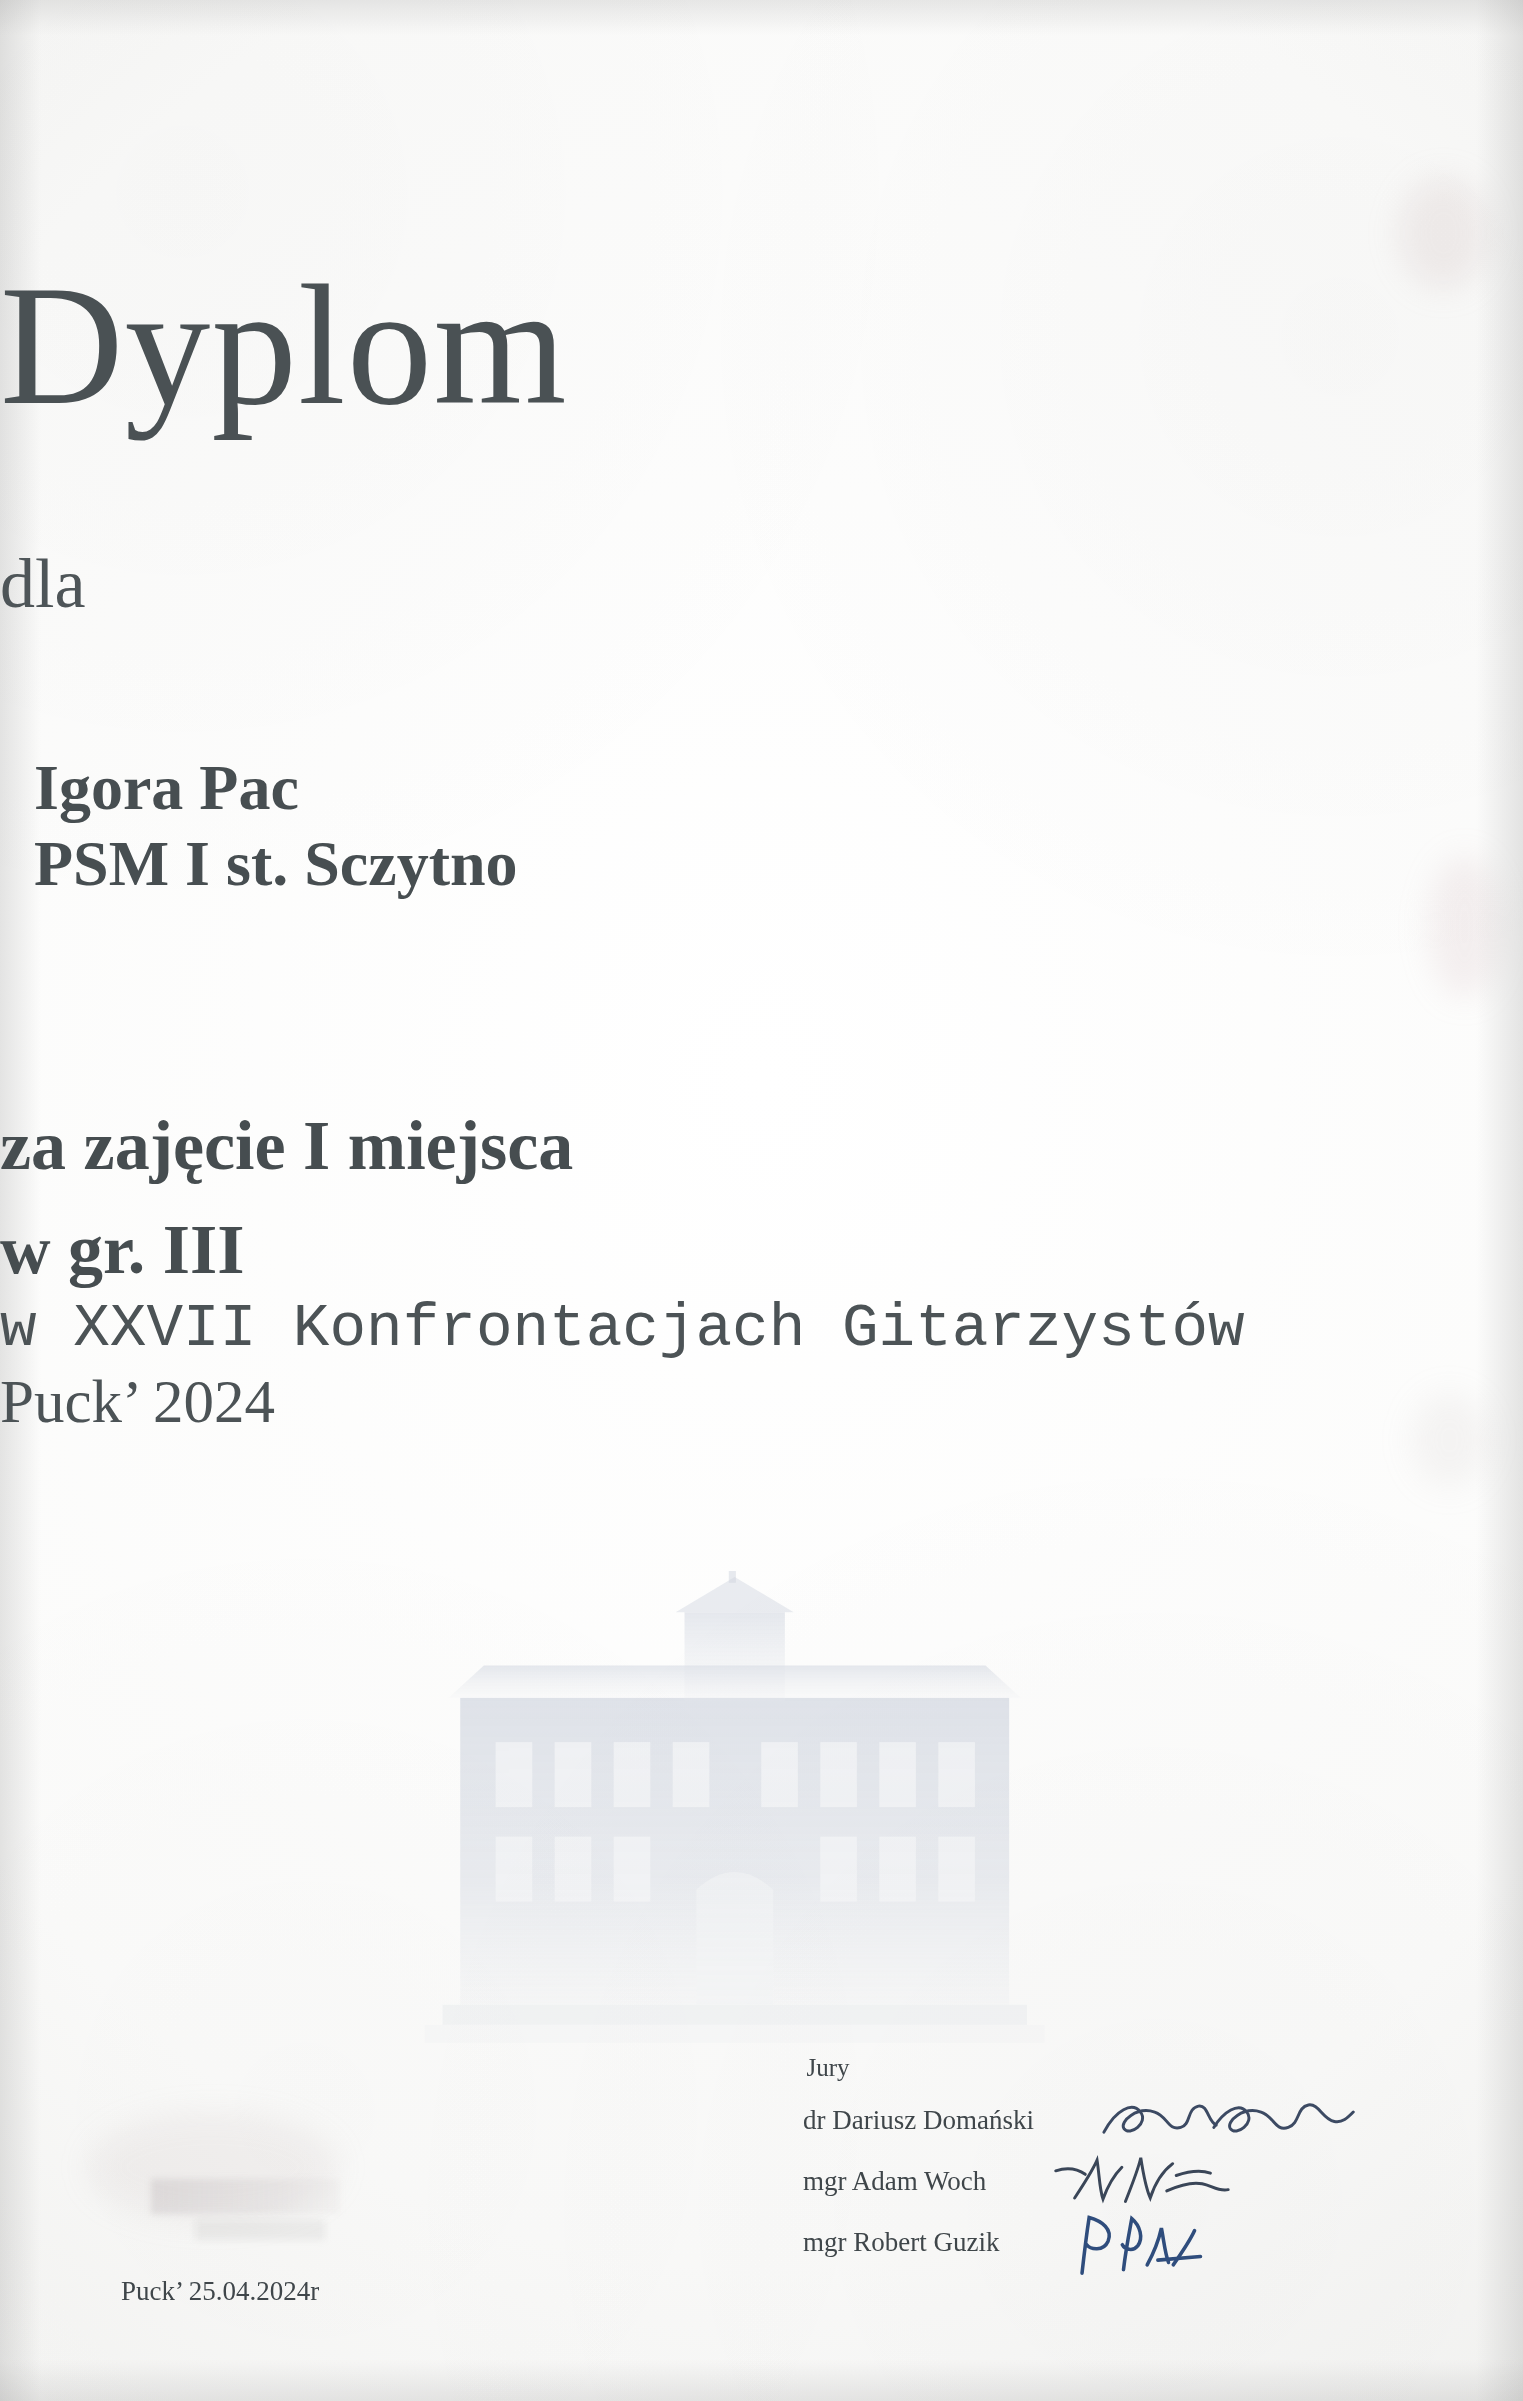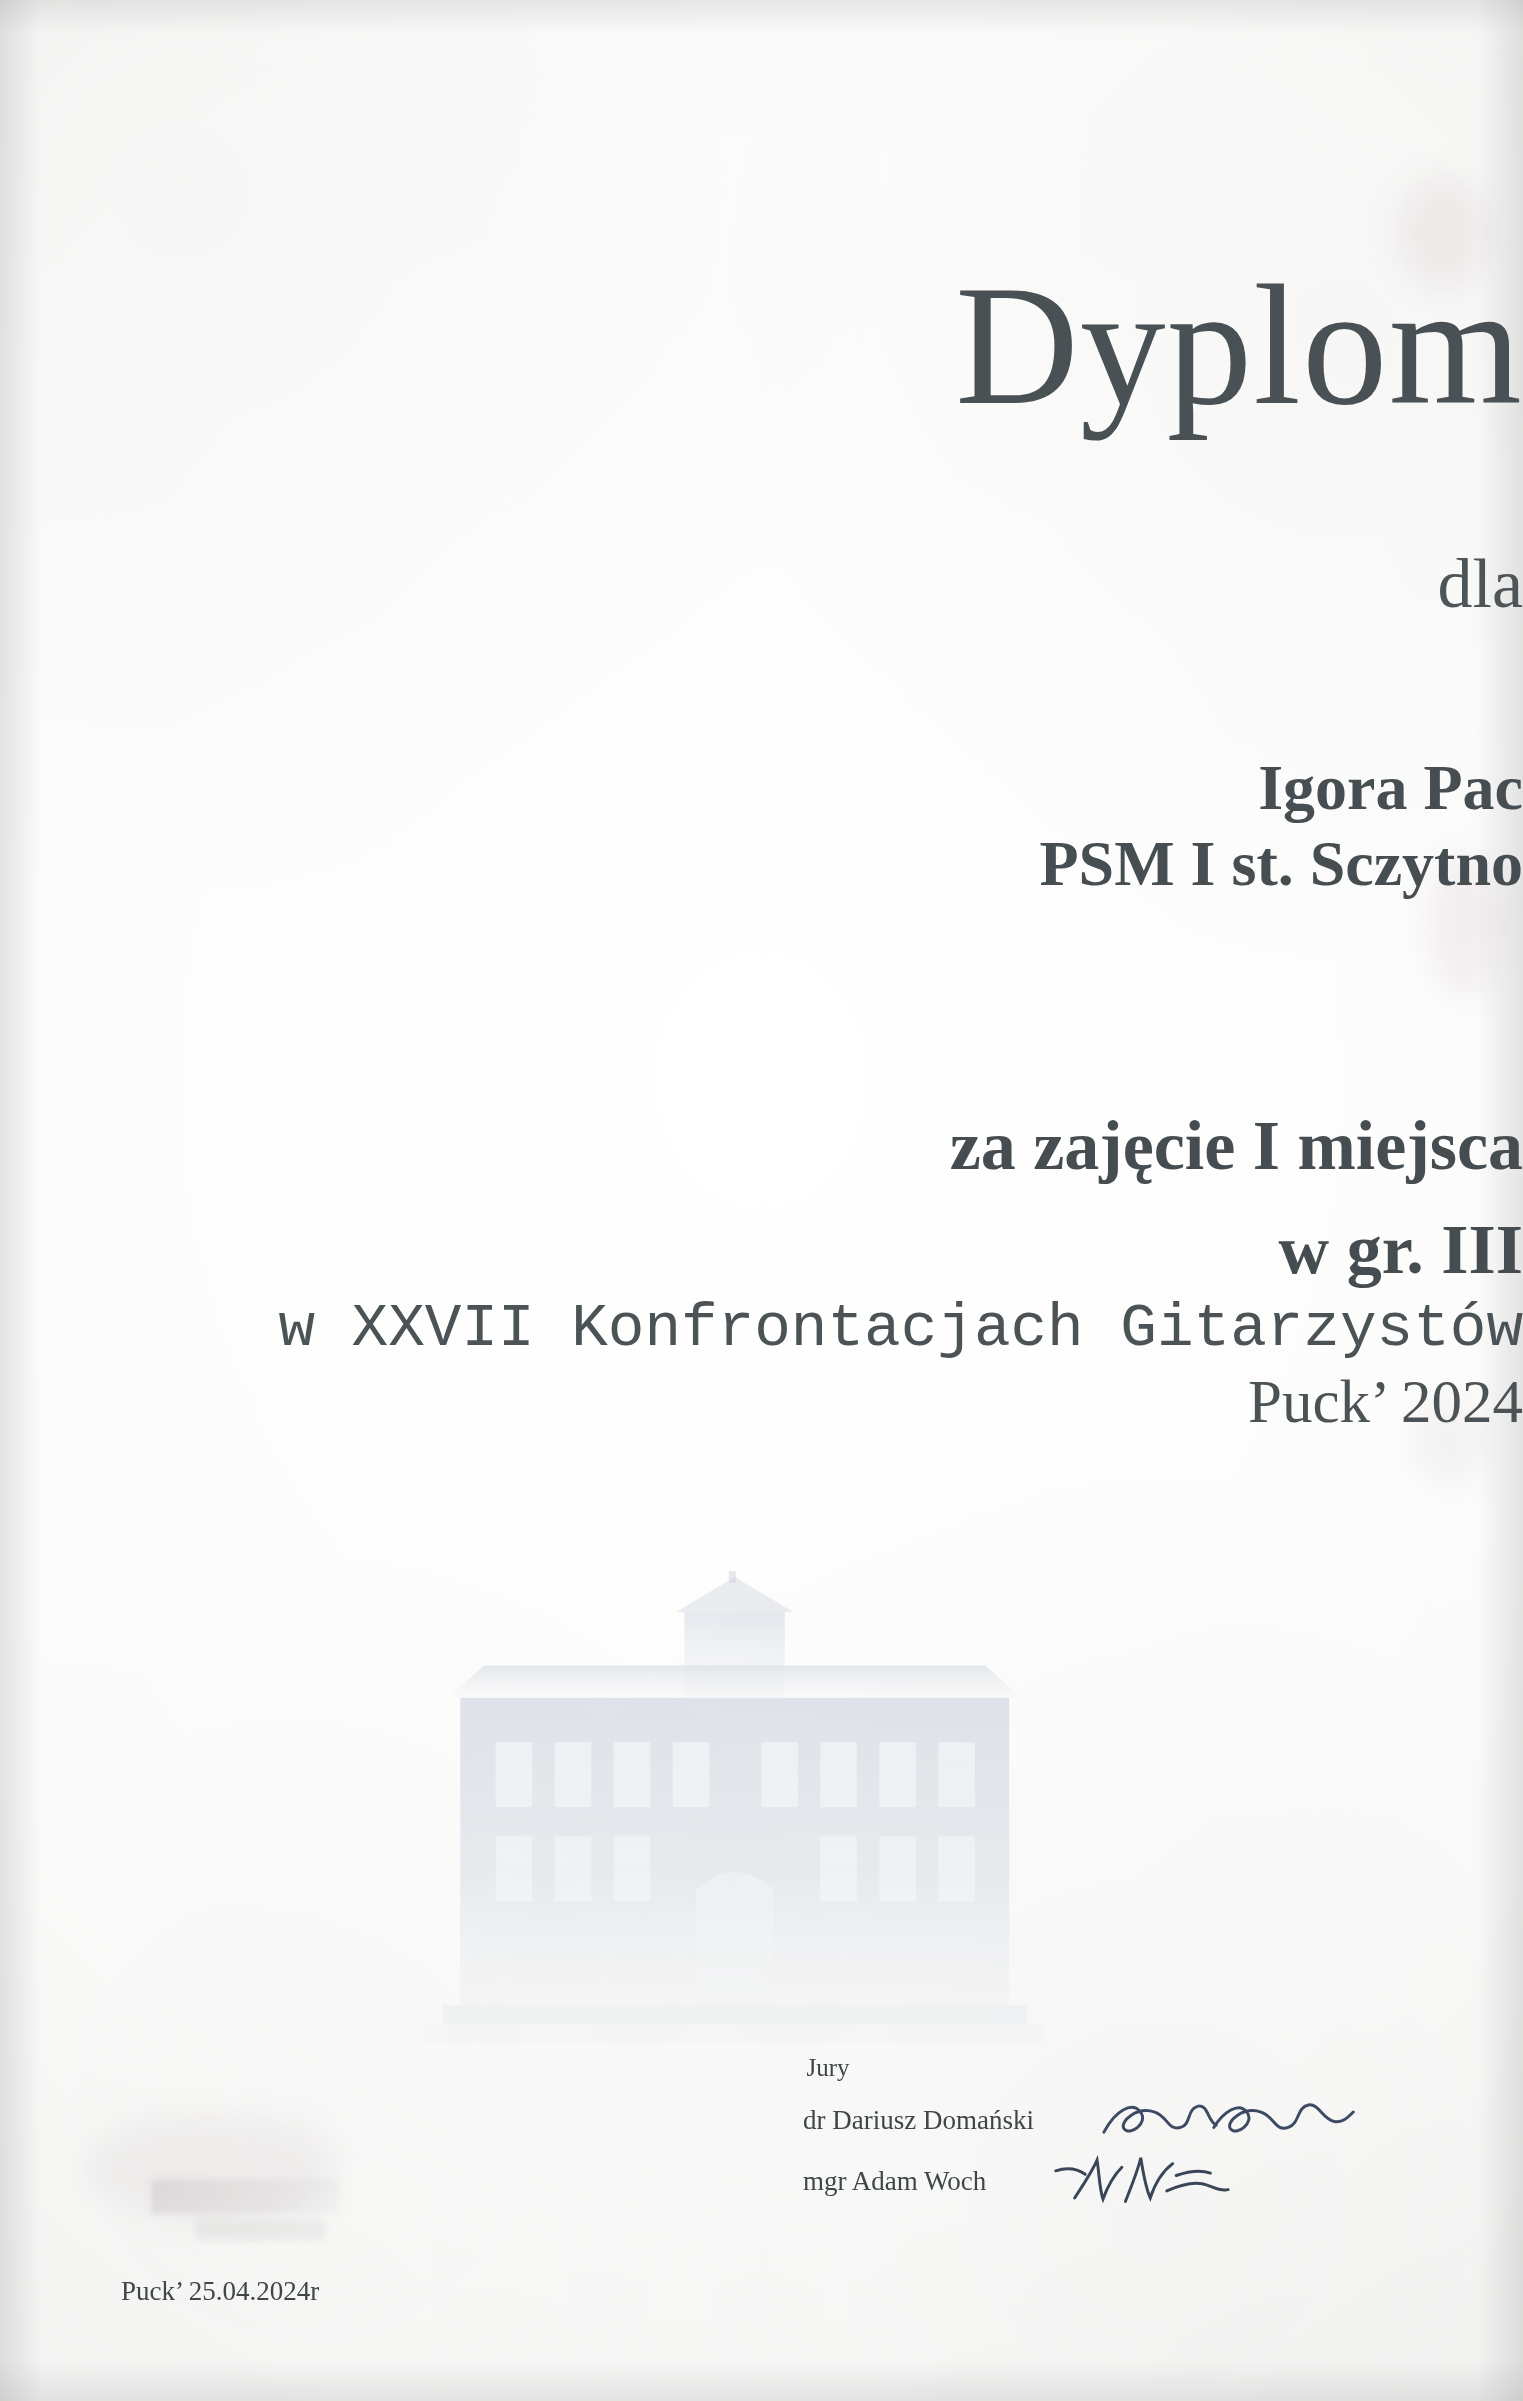--- a/index.html
+++ b/index.html
@@ -56,22 +56,22 @@
   }
   .edge-left   { left: 0;   top: 0; width: 41px;  height: 100%; background: linear-gradient(90deg, rgba(140,140,140,0.22), rgba(255,255,255,0)); }
   .edge-right  { right: 0;  top: 0; width: 47px;  height: 100%; background: linear-gradient(270deg, rgba(140,140,140,0.22), rgba(255,255,255,0)); }
   .edge-top    { left: 0;   top: 0; width: 100%;  height: 35px; background: linear-gradient(180deg, rgba(150,150,150,0.20), rgba(255,255,255,0)); }
   .edge-bottom { left: 0; bottom: 0; width: 100%; height: 41px; background: linear-gradient(0deg, rgba(150,150,150,0.20), rgba(255,255,255,0)); }
 
   
   .center-col {
     position: absolute;
     left: 0;
-    right: 0;
-    text-align: right;
+    right: 8px;
+    text-align: left;
     color: #4c5356;
   }
 
   #title {
     top: 260px;
     font-size: 171px;
     line-height: 1;
     font-weight: 400;
     letter-spacing: 1.2px;
     color: #4a5154;
@@ -305,20 +305,32 @@
         <g fill="none" stroke="#3a4658" stroke-width="5" stroke-linecap="round">
           <path d="M8 40 C 26 34, 44 36, 58 46"></path>
           <path d="M40 86 C 56 62, 70 40, 78 22 C 82 48, 82 70, 88 88 C 96 66, 108 46, 120 34"></path>
           <path d="M126 92 C 138 62, 148 36, 152 18 C 156 44, 160 68, 168 86 C 176 62, 190 40, 206 28"></path>
           <path d="M196 74 C 214 66, 236 58, 256 62 C 272 65, 284 76, 300 72"></path>
           <path d="M212 48 C 230 42, 252 38, 270 44"></path>
         </g>
       </svg>
     </div>
 
+    <div class="jury-row">
+      <span class="jury-name">mgr Robert Guzik</span>
+      <svg class="signature sig-3" width="154" height="77" viewBox="0 0 260 130">
+        <g fill="none" stroke="#2f4d7d" stroke-width="6" stroke-linecap="round">
+          <path d="M22 110 C 26 74, 30 42, 34 16 C 56 22, 74 36, 66 56 C 58 74, 36 70, 30 62"></path>
+          <path d="M92 104 C 96 70, 102 40, 106 18 C 120 30, 126 50, 116 64 C 108 74, 94 70, 90 62"></path>
+          <path d="M132 96 C 144 74, 152 52, 156 34 C 160 54, 162 76, 168 92"></path>
+          <path d="M176 96 C 190 76, 204 56, 212 38"></path>
+          <path d="M150 88 L 222 82"></path>
+        </g>
+      </svg>
+    </div>
   </div>
 
   <div class="smudge"></div>
   <div class="smudge2"></div>
 
   <div id="date-line">Puck’ 25.04.2024r</div>
 
 </div>
 
 

